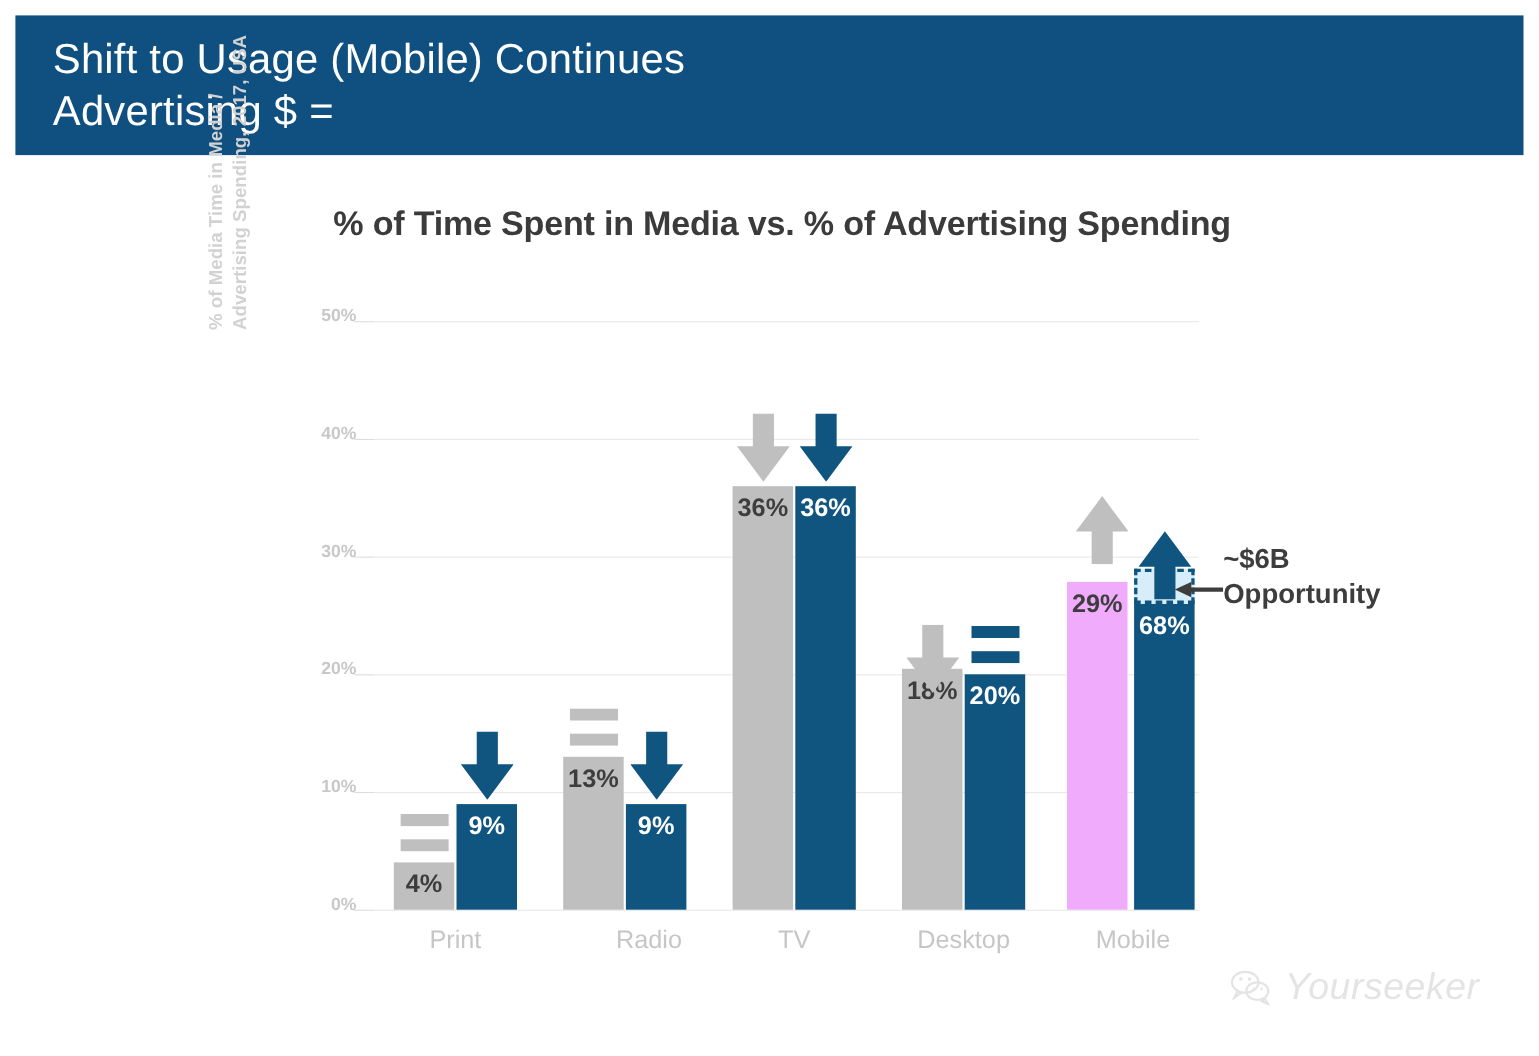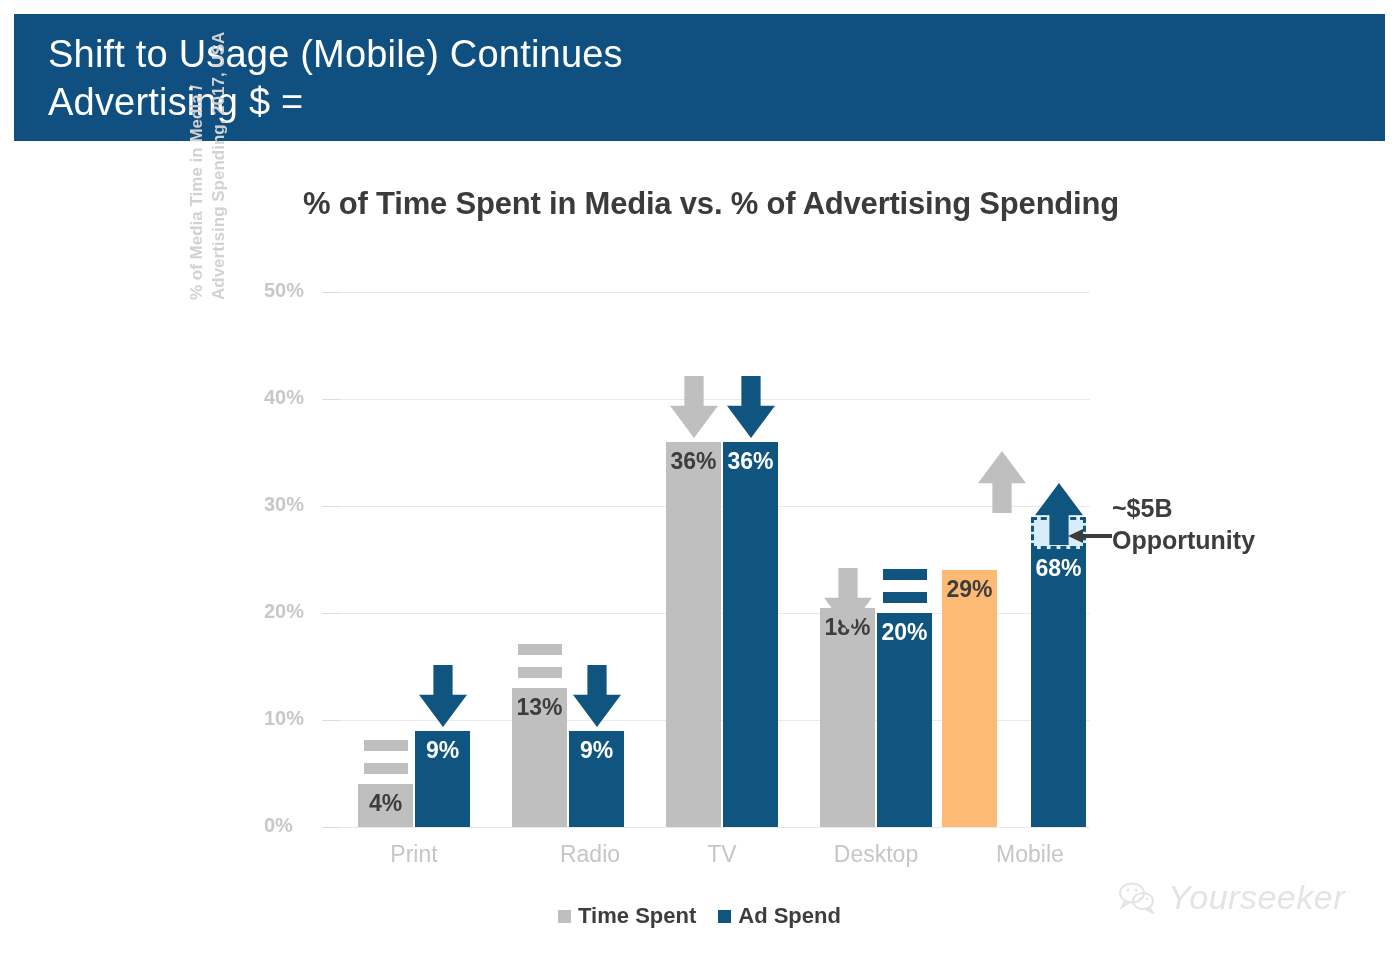--- a/index.html
+++ b/index.html
@@ -49,22 +49,22 @@
     left: 340px; top: 292px;
     width: 750px; height: 535px;
   }
   .gridline {
     position: absolute; left: 0; width: 750px;
     height: 1px; background: #e9e9e9;
   }
   .ytick {
     position: absolute;
     width: 60px;
-    text-align: left;
-    font-size: 20px;
+    text-align: right;
+    font-size: 16px;
     color: #c8c8c8;
     font-weight: bold;
   }
 
   
   .yaxis-title {
     position: absolute;
     left: 186px; top: 300px;
     width: 520px;
     transform: rotate(-90deg);
@@ -219,21 +219,21 @@
         </div>
         <div class="bar blue" style="left: 383px; width: 55px; height: 385.2px; background: rgb(15, 85, 128);">
           <div class="bar-value">36%</div>
         </div>
         <div class="bar gray" style="left: 480px; width: 55px; height: 219px; background: rgb(191, 191, 191);">
           <div class="bar-value">18%</div>
         </div>
         <div class="bar blue" style="left: 537px; width: 55px; height: 214px; background: rgb(15, 85, 128);">
           <div class="bar-value">20%</div>
         </div>
-        <div class="bar gray" style="left: 602px; width: 55px; height: 257px; background: #fdba74;">
+        <div class="bar gray" style="left: 630px; width: 55px; height: 298px; background: #f0abfc;">
           <div class="bar-value">29%</div>
         </div>
         <div class="bar blue" style="left: 691px; width: 55px; height: 278.2px; background: rgb(15, 85, 128);">
           <div class="bar-value">68%</div>
         </div>
         <div class="opp-box" style="left: 691px; width: 55px; top: 224.7px; height: 32.1px; background: rgb(216, 237, 250); border-color: rgb(15, 85, 128);"></div>
       </div>
     <div id="glyphs">
         <div class="glyph" style="left: 23.5px; top: 448.2px;"><svg width="44" height="34" viewBox="0 0 44 34">
             <rect x="0" y="0" width="44" height="11" fill="#bfbfbf"></rect>
@@ -277,34 +277,24 @@
       <div class="xlabel" style="left: 646px; width: 152px;">TV</div>
       <div class="xlabel" style="left: 800px; width: 152px;">Desktop</div>
       <div class="xlabel" style="left: 954px; width: 152px;">Mobile</div>
     </div>
 
   <svg class="callout-arrow" viewBox="0 0 44 14">
     <path d="M44 7 L13 7" stroke="#3d3d3d" stroke-width="4" fill="none"></path>
     <path d="M0 7 L15 0 L15 14 Z" fill="#3d3d3d"></path>
   </svg>
   <div class="callout">
-    <div>~$5B</div>
+    <div>~$6B</div>
     <div>Opportunity</div>
   </div>
 
-  <div class="legend" id="legend">
-      <div class="legend-item">
-        <span class="legend-swatch" style="background: rgb(191, 191, 191);"></span>
-        <span class="legend-label">Time Spent</span>
-      </div>
-      <div class="legend-item">
-        <span class="legend-swatch" style="background: rgb(15, 85, 128);"></span>
-        <span class="legend-label">Ad Spend</span>
-      </div>
-    </div>
 
   <div class="watermark">
     <svg width="40" height="32" viewBox="0 0 40 32">
       <ellipse cx="14" cy="11" rx="12" ry="9.5" fill="none" stroke="#e4e4e4" stroke-width="2"></ellipse>
       <path d="M7 19 L4 25 L10 21 Z" fill="none" stroke="#e4e4e4" stroke-width="2"></path>
       <circle cx="10" cy="8" r="1.6" fill="#e4e4e4"></circle>
       <circle cx="18" cy="8" r="1.6" fill="#e4e4e4"></circle>
       <ellipse cx="25" cy="19" rx="10" ry="8" fill="none" stroke="#e4e4e4" stroke-width="2"></ellipse>
       <path d="M32 26 L35 31 L29 28 Z" fill="none" stroke="#e4e4e4" stroke-width="2"></path>
       <circle cx="22" cy="17" r="1.3" fill="#e4e4e4"></circle>

